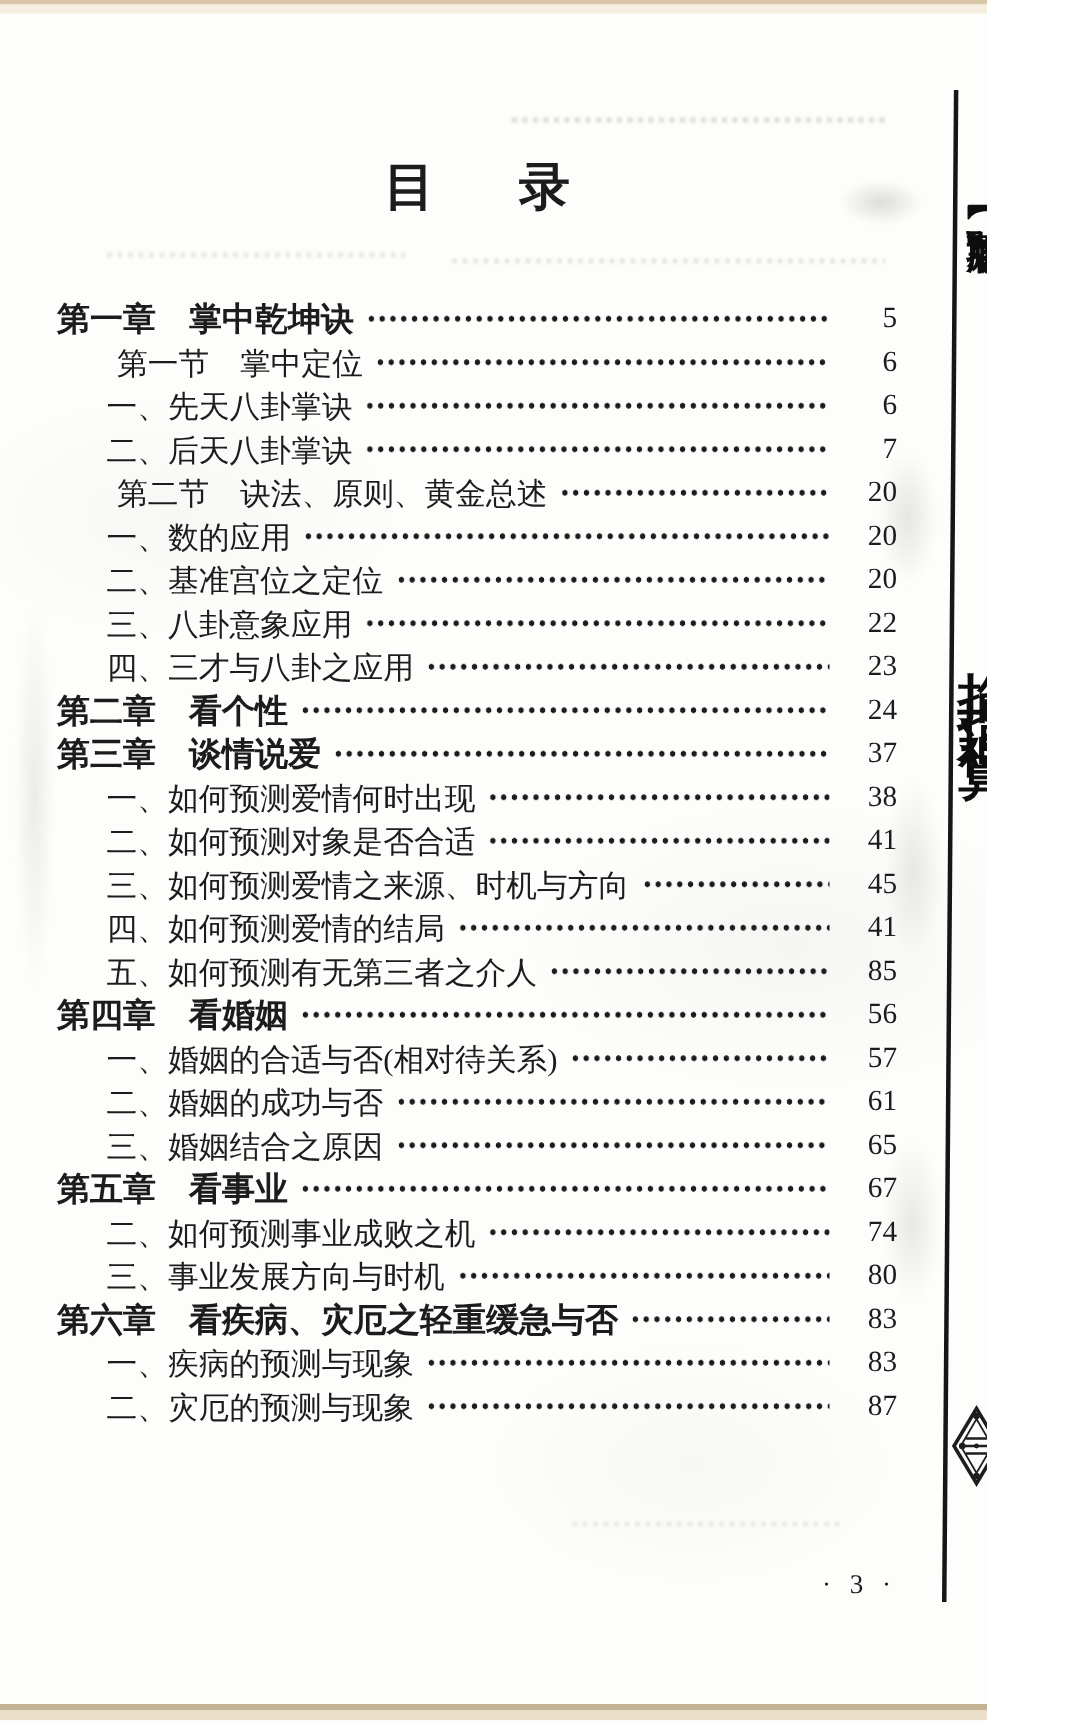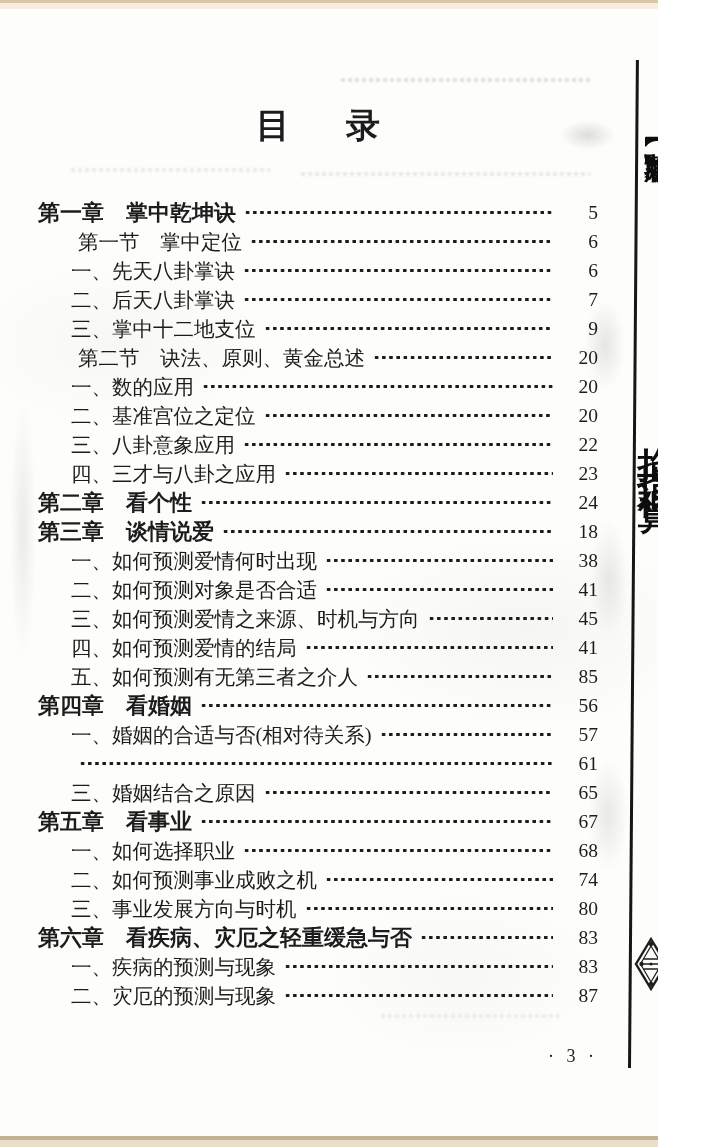--- a/index.html
+++ b/index.html
@@ -91,25 +91,20 @@
         <div class="toc-row level-item">
       <span class="toc-label">一、先天八卦掌诀</span>
       <span class="toc-leader"></span>
       <span class="toc-page">6</span>
     </div>
         <div class="toc-row level-item">
       <span class="toc-label">二、后天八卦掌诀</span>
       <span class="toc-leader"></span>
       <span class="toc-page">7</span>
     </div>
-        <div class="toc-row level-item">
-      <span class="toc-label">三、掌中十二地支位</span>
-      <span class="toc-leader"></span>
-      <span class="toc-page">9</span>
-    </div>
         <div class="toc-row level-section">
       <span class="toc-label">第二节　诀法、原则、黄金总述</span>
       <span class="toc-leader"></span>
       <span class="toc-page">20</span>
     </div>
         <div class="toc-row level-item">
       <span class="toc-label">一、数的应用</span>
       <span class="toc-leader"></span>
       <span class="toc-page">20</span>
     </div>
@@ -129,21 +124,21 @@
       <span class="toc-page">23</span>
     </div>
         <div class="toc-row level-chapter">
       <span class="toc-label">第二章　看个性</span>
       <span class="toc-leader"></span>
       <span class="toc-page">24</span>
     </div>
         <div class="toc-row level-chapter">
       <span class="toc-label">第三章　谈情说爱</span>
       <span class="toc-leader"></span>
-      <span class="toc-page">18</span>
+      <span class="toc-page">37</span>
     </div>
         <div class="toc-row level-item">
       <span class="toc-label">一、如何预测爱情何时出现</span>
       <span class="toc-leader"></span>
       <span class="toc-page">38</span>
     </div>
         <div class="toc-row level-item">
       <span class="toc-label">二、如何预测对象是否合适</span>
       <span class="toc-leader"></span>
       <span class="toc-page">41</span>
@@ -167,37 +162,33 @@
       <span class="toc-label">第四章　看婚姻</span>
       <span class="toc-leader"></span>
       <span class="toc-page">56</span>
     </div>
         <div class="toc-row level-item">
       <span class="toc-label">一、婚姻的合适与否(相对待关系)</span>
       <span class="toc-leader"></span>
       <span class="toc-page">57</span>
     </div>
         <div class="toc-row level-item">
+      <span class="toc-label">二、婚姻的成功与否</span>
       <span class="toc-leader"></span>
       <span class="toc-page">61</span>
     </div>
         <div class="toc-row level-item">
       <span class="toc-label">三、婚姻结合之原因</span>
       <span class="toc-leader"></span>
       <span class="toc-page">65</span>
     </div>
         <div class="toc-row level-chapter">
       <span class="toc-label">第五章　看事业</span>
       <span class="toc-leader"></span>
       <span class="toc-page">67</span>
-    </div>
-        <div class="toc-row level-item">
-      <span class="toc-label">一、如何选择职业</span>
-      <span class="toc-leader"></span>
-      <span class="toc-page">68</span>
     </div>
         <div class="toc-row level-item">
       <span class="toc-label">二、如何预测事业成败之机</span>
       <span class="toc-leader"></span>
       <span class="toc-page">74</span>
     </div>
         <div class="toc-row level-item">
       <span class="toc-label">三、事业发展方向与时机</span>
       <span class="toc-leader"></span>
       <span class="toc-page">80</span>

